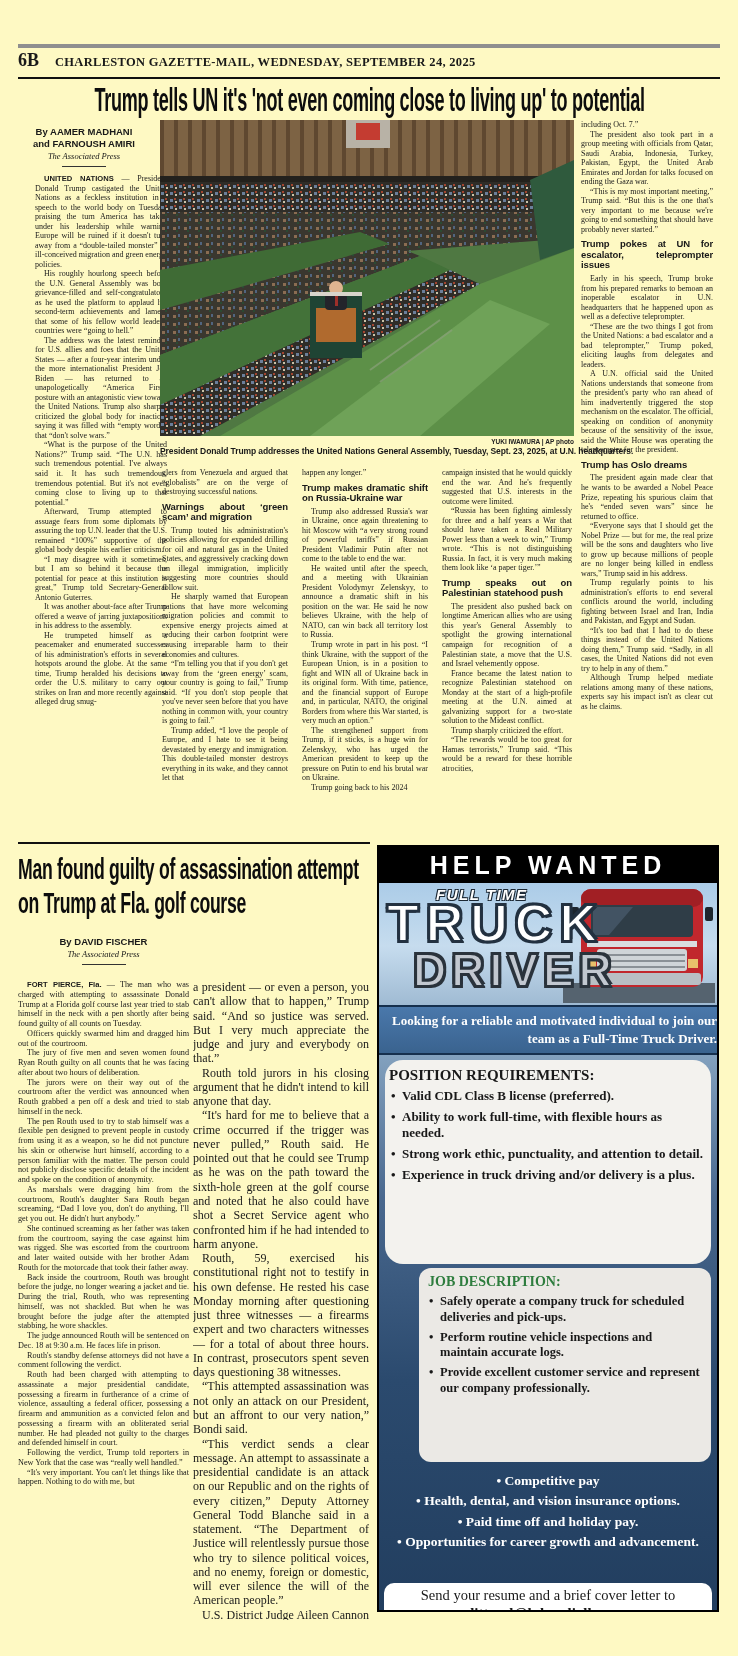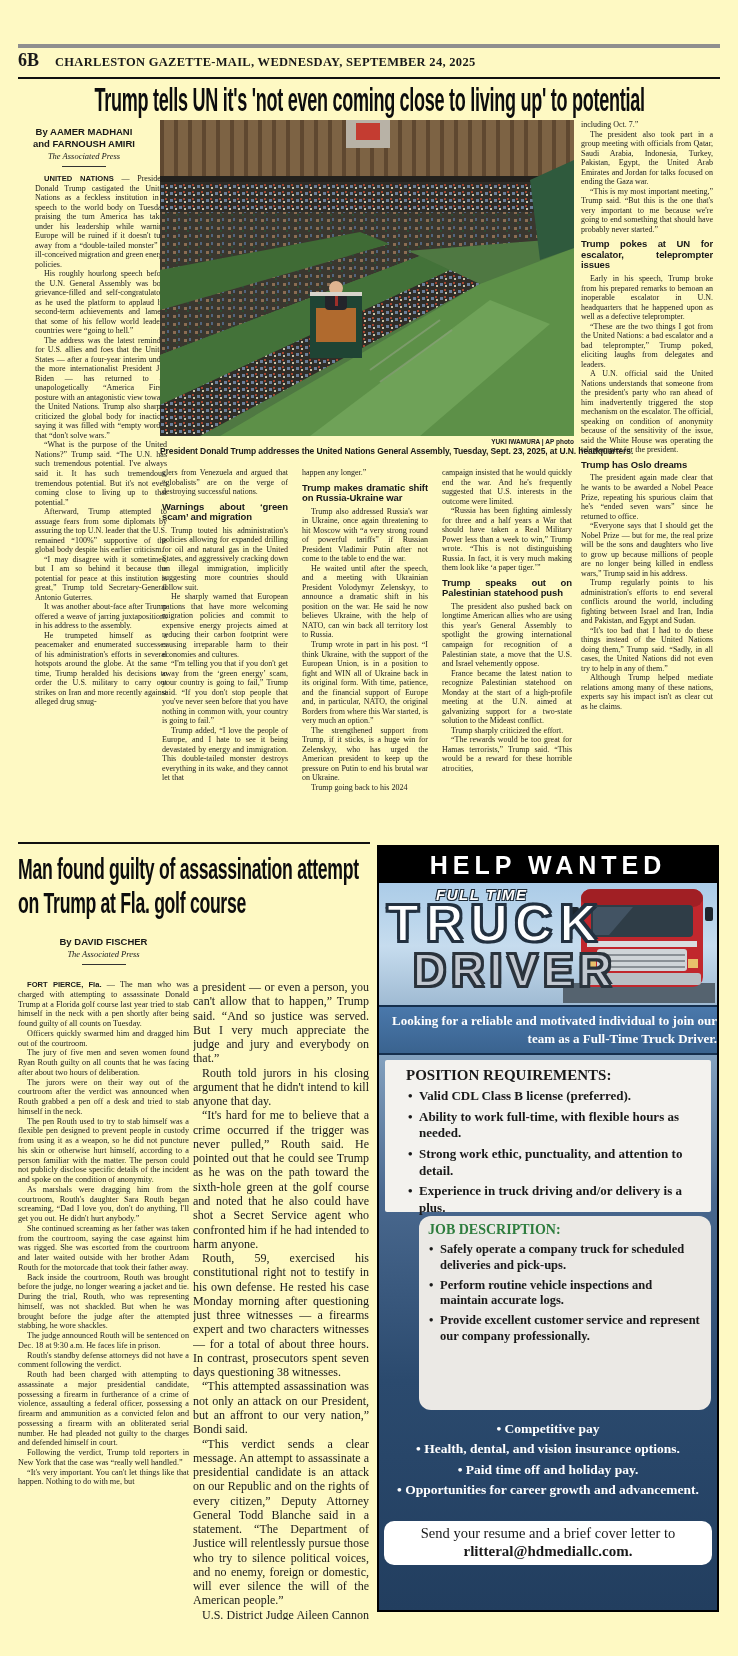--- a/index.html
+++ b/index.html
@@ -43,33 +43,33 @@
       text-shadow:1px 1px 0 #1c2834,-1px 1px 0 #1c2834,1px -1px 0 #1c2834,-1px -1px 0 #1c2834;padding-left:45px;}
   .ad-truckword{position:absolute;left:8px;top:14px;font:800 52px/1 "Liberation Sans",sans-serif;color:#fff;letter-spacing:7px;
       -webkit-text-stroke:2px #233140;
       text-shadow:2px 2px 0 #233140,-2px 2px 0 #233140,2px -2px 0 #233140,-2px -2px 0 #233140;}
   .ad-driverword{position:absolute;left:34px;top:64px;font:800 46px/1 "Liberation Sans",sans-serif;color:#c2c8d0;letter-spacing:5px;
       -webkit-text-stroke:2px #2a333c;
       text-shadow:2px 2px 0 #2a333c,-2px 2px 0 #2a333c,2px -2px 0 #2a333c,-2px -2px 0 #2a333c;}
   .ad-trucksvg{position:absolute;right:2px;top:2px;}
   .ad-intro{height:50px;background:linear-gradient(180deg,#4a78ab,#3a638f);border-top:2px solid #16304e;border-bottom:2px solid #16304e;
       color:#fff;text-align:right;font:700 13px/1.35 "Liberation Serif",serif;padding-top:5px;box-sizing:border-box;}
-  .ad-req{margin:5px 6px 4px;background:#f3f2ee;border-radius:2px;padding:7px 21px 5px;height:152px;box-sizing:border-box;}
+  .ad-req{margin:5px 6px 4px;background:#f3f2ee;border-radius:18px;padding:7px 4px 5px;height:204px;box-sizing:border-box;}
   .ad-req .title{font:700 15px "Liberation Serif",serif;margin-bottom:3px;}
   .ad ul{list-style:none;margin:0;padding:0;}
   .ad-req li{font:700 13px/1.28 "Liberation Serif",serif;margin:4px 0;padding-left:13px;position:relative;}
   .ad-req li::before{content:"•";position:absolute;left:2px;}
   .ad-job{margin:2px 6px 2px 40px;background:#ebe9e5;border-radius:12px;padding:6px 9px;height:194px;box-sizing:border-box;}
   .ad-job .title{font:700 14px "Liberation Serif",serif;color:#2e7d3e;margin-bottom:2px;}
   .ad-job li{font:700 12.5px/1.26 "Liberation Serif",serif;margin:4px 0;padding-left:12px;position:relative;}
   .ad-job li::before{content:"•";position:absolute;left:1px;}
   .ad-benefits{height:106px;padding:7px 8px 0;color:#fff;text-align:center;box-sizing:border-box;}
   .ad-benefits li{font:700 13.5px/1.5 "Liberation Serif",serif;}
   .ad-benefits li::before{content:"• ";}
-  .ad-contact{margin:3px 5px;background:#fff;border-radius:10px;text-align:center;padding:4px 2px 5px;}
+  .ad-contact{margin:13px 5px;background:#fff;border-radius:10px;text-align:center;padding:4px 2px 5px;}
   .ad-contact .l1{font:14.5px/1.2 "Liberation Serif",serif;}
   .ad-contact .l2{font:700 15px/1.2 "Liberation Serif",serif;}
 </style>
 </head>
 <body>
 
 <div class="page">
 
   <div class="toprule"></div>
   <div class="masthead">

